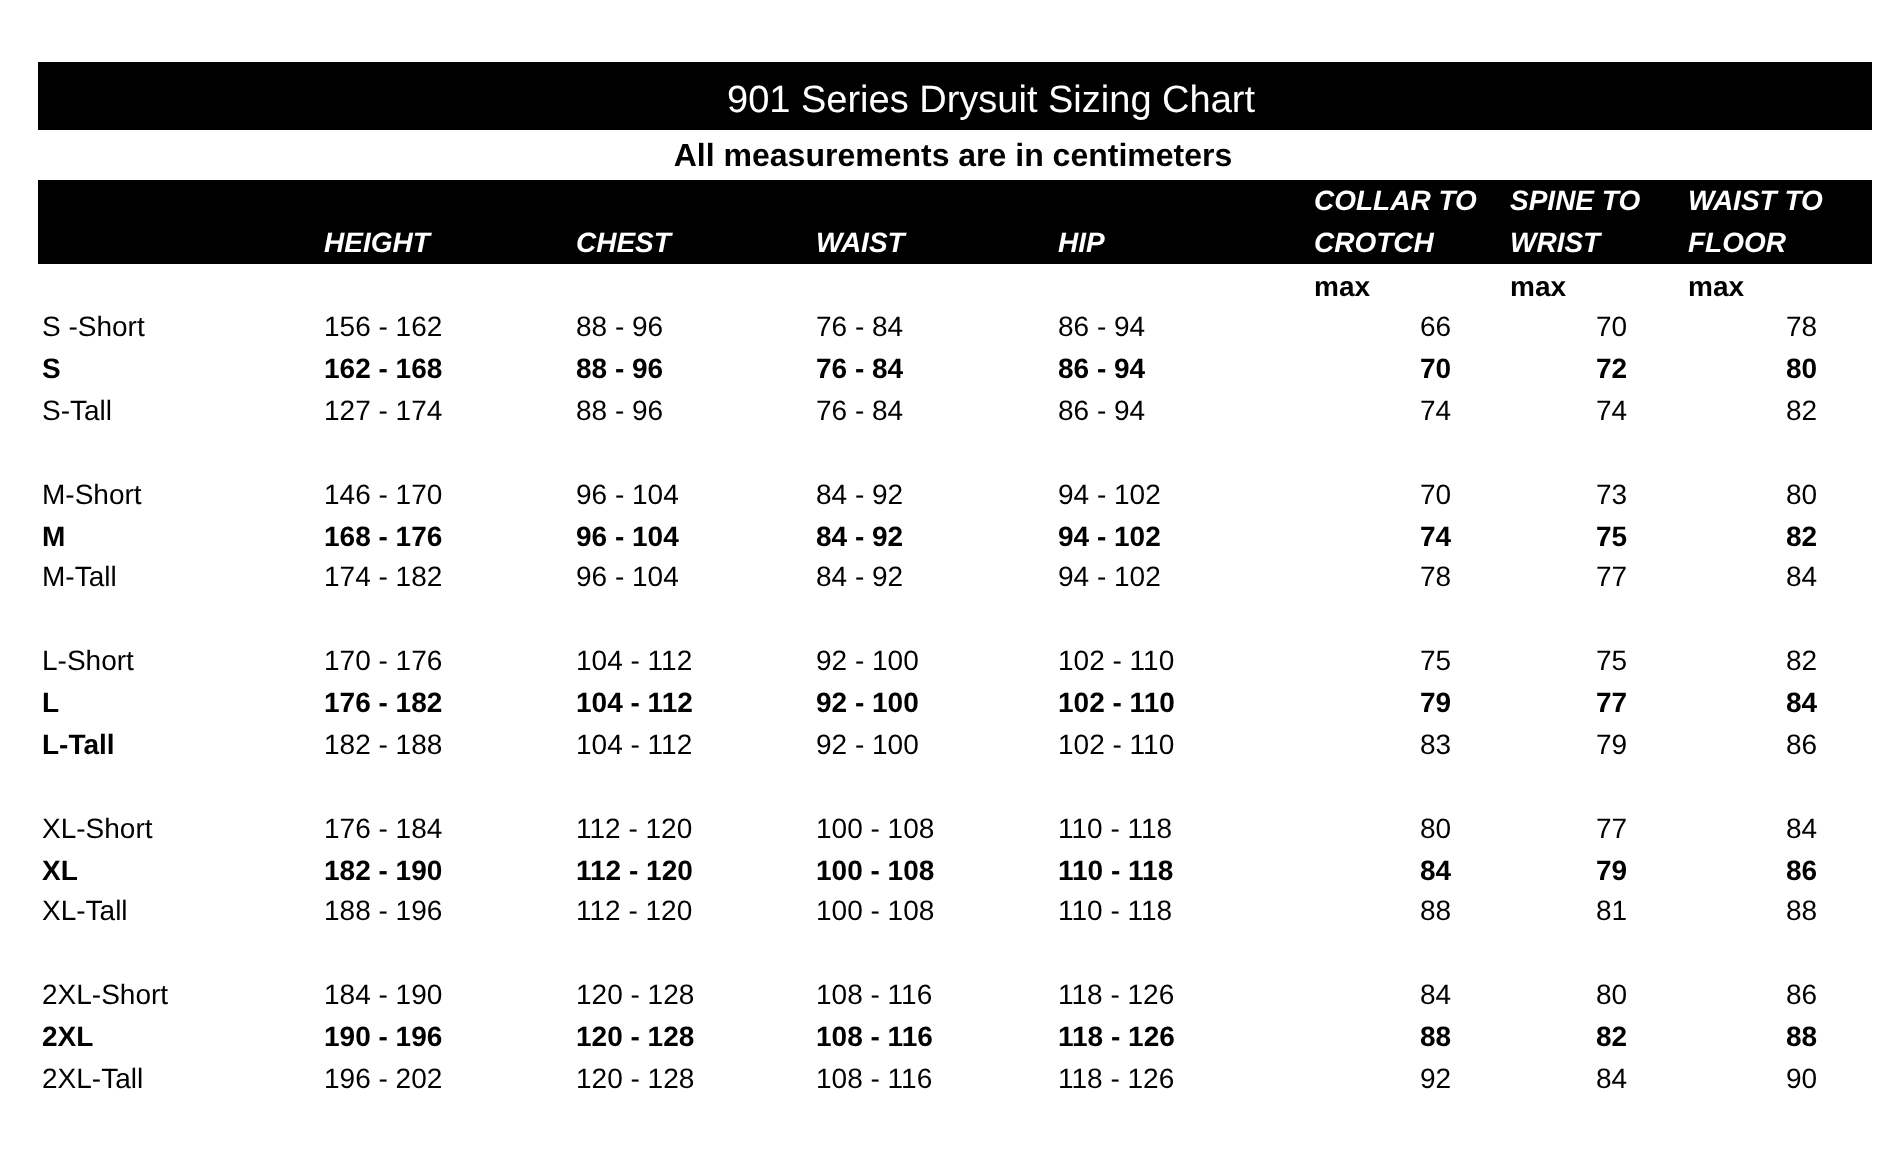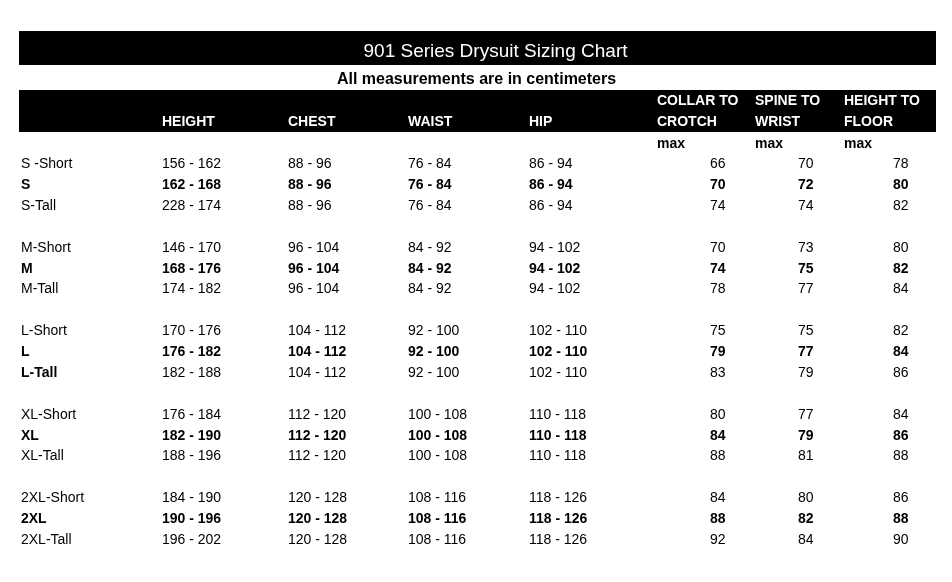--- a/index.html
+++ b/index.html
@@ -5,21 +5,21 @@
   html, body { margin:0; padding:0; background:#fff; }
   body { width:952px; height:582px; position:relative; overflow:hidden;
          font-family:"Liberation Sans", "DejaVu Sans", sans-serif; color:#000; }
   .title-bar { position:absolute; left:19px; top:31px; width:917px; height:34px; background:#000;
                color:#fff; font-size:19px; text-align:center; line-height:40px; }
   .title-bar span { position:relative; left:18px; }
   .subtitle { position:absolute; left:19px; top:70px; width:917px; text-align:center;
               font-size:16px; font-weight:bold; left:18px; }
   .header-bar { position:absolute; left:19px; top:90px; width:917px; height:42px; background:#000; color:#fff;
                 font-weight:bold; font-size:14px; }
-  .hcell { position:absolute; line-height:21px; }
+  .hcell { position:absolute; line-height:21px;font-style:italic; }
   .maxrow { position:absolute; top:133px; font-weight:bold; font-size:14px; line-height:20px; }
   .row { position:absolute; left:0; width:952px; height:21px; font-size:14px; line-height:21px; }
   .row.bold { font-weight:bold; }
   .cell { position:absolute; white-space:nowrap; }
   .num { text-align:left; width:40px; }
 </style>
 </head>
 <body>
 
 <div class="title-bar">
@@ -29,21 +29,21 @@
 
 <div class="header-bar">
   <div class="hcell" style="left:143px; top:21px;">HEIGHT</div>
   <div class="hcell" style="left:269px; top:21px;">CHEST</div>
   <div class="hcell" style="left:389px; top:21px;">WAIST</div>
   <div class="hcell" style="left:510px; top:21px;">HIP</div>
   <div class="hcell" style="left:638px; top:0px;">COLLAR TO</div>
   <div class="hcell" style="left:638px; top:21px;">CROTCH</div>
   <div class="hcell" style="left:736px; top:0px;">SPINE TO</div>
   <div class="hcell" style="left:736px; top:21px;">WRIST</div>
-  <div class="hcell" style="left:825px; top:0px;">HEIGHT TO</div>
+  <div class="hcell" style="left:825px; top:0px;">WAIST TO</div>
   <div class="hcell" style="left:825px; top:21px;">FLOOR</div>
 </div>
 
 <div class="maxrow" style="left:657px;">max</div>
 <div class="maxrow" style="left:755px;">max</div>
 <div class="maxrow" style="left:844px;">max</div>
 
 <div id="rows">
     <div class="row" style="top: 153px;">
       <div class="cell " style="left: 21px;">S -Short</div>
@@ -60,21 +60,21 @@
       <div class="cell " style="left: 162px;">162 - 168</div>
       <div class="cell " style="left: 288px;">88 - 96</div>
       <div class="cell " style="left: 408px;">76 - 84</div>
       <div class="cell " style="left: 529px;">86 - 94</div>
       <div class="cell num" style="left: 710px;">70</div>
       <div class="cell num" style="left: 798px;">72</div>
       <div class="cell num" style="left: 893px;">80</div>
     </div>
     <div class="row" style="top: 195px;">
       <div class="cell " style="left: 21px;">S-Tall</div>
-      <div class="cell " style="left: 162px;">228 - 174</div>
+      <div class="cell " style="left: 162px;">127 - 174</div>
       <div class="cell " style="left: 288px;">88 - 96</div>
       <div class="cell " style="left: 408px;">76 - 84</div>
       <div class="cell " style="left: 529px;">86 - 94</div>
       <div class="cell num" style="left: 710px;">74</div>
       <div class="cell num" style="left: 798px;">74</div>
       <div class="cell num" style="left: 893px;">82</div>
     </div>
     <div class="row" style="top: 237px;">
       <div class="cell " style="left: 21px;">M-Short</div>
       <div class="cell " style="left: 162px;">146 - 170</div>

